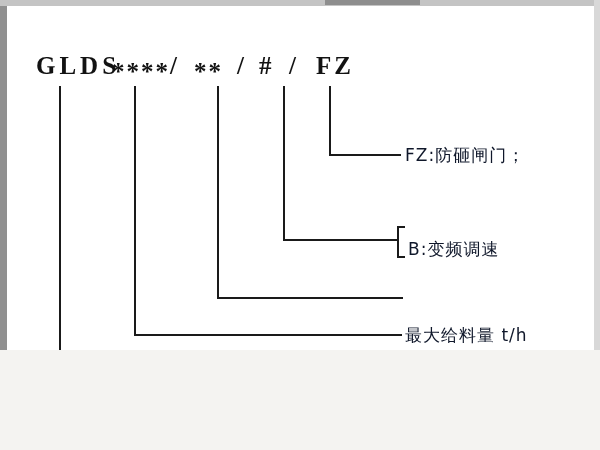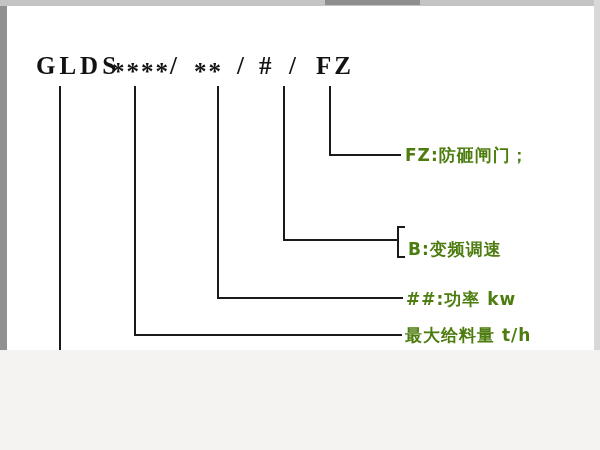--- a/index.html
+++ b/index.html
@@ -21,25 +21,24 @@
     font-weight: 600;
     color: #121212;
     white-space: nowrap;
   }
   .code-base { letter-spacing: 4px; }
   .code-ast  { letter-spacing: 2px; }
   .code-gate { letter-spacing: 3px; }
   .label {
     position: absolute;
     font-size: 17px;
-    color: #4d7c0f;
+    color: #0f172a;
     letter-spacing: 1px;
     white-space: nowrap;
     font-family: "DejaVu Sans", sans-serif;
-    font-weight: bold;
   }
   .vline { position: absolute; width: 2px; background: #1a1a1a; }
   .hline { position: absolute; height: 2px; background: #1a1a1a; }
   .edge  { position: absolute; }
 </style>
 </head>
 <body>
 
 <div class="page">
 
@@ -71,17 +70,16 @@
   <div class="hline" style="left:217px; top:297px; width:186px;"></div>
   <div class="hline" style="left:134px; top:334px; width:268px;"></div>
   <div class="hline" style="left:59px;  top:368px; width:336px;"></div>
 
   <div class="vline" style="left:397px; top:226px; height:32px;"></div>
   <div class="hline" style="left:397px; top:226px; width:8px;"></div>
   <div class="hline" style="left:397px; top:256px; width:8px;"></div>
 
   <div class="label" style="left:405px; top:144px;">FZ:防砸闸门；</div>
   <div class="label" style="left:408px; top:238px;">B:变频调速</div>
-  <div class="label" style="left:406px; top:288px;">##:功率 kw</div>
   <div class="label" style="left:405px; top:324px;">最大给料量 t/h</div>
   <div class="label" style="left:397px; top:358px;">扇形阀门带式(甲带)给料机</div>
 
 </div>
 
 </body></html>

